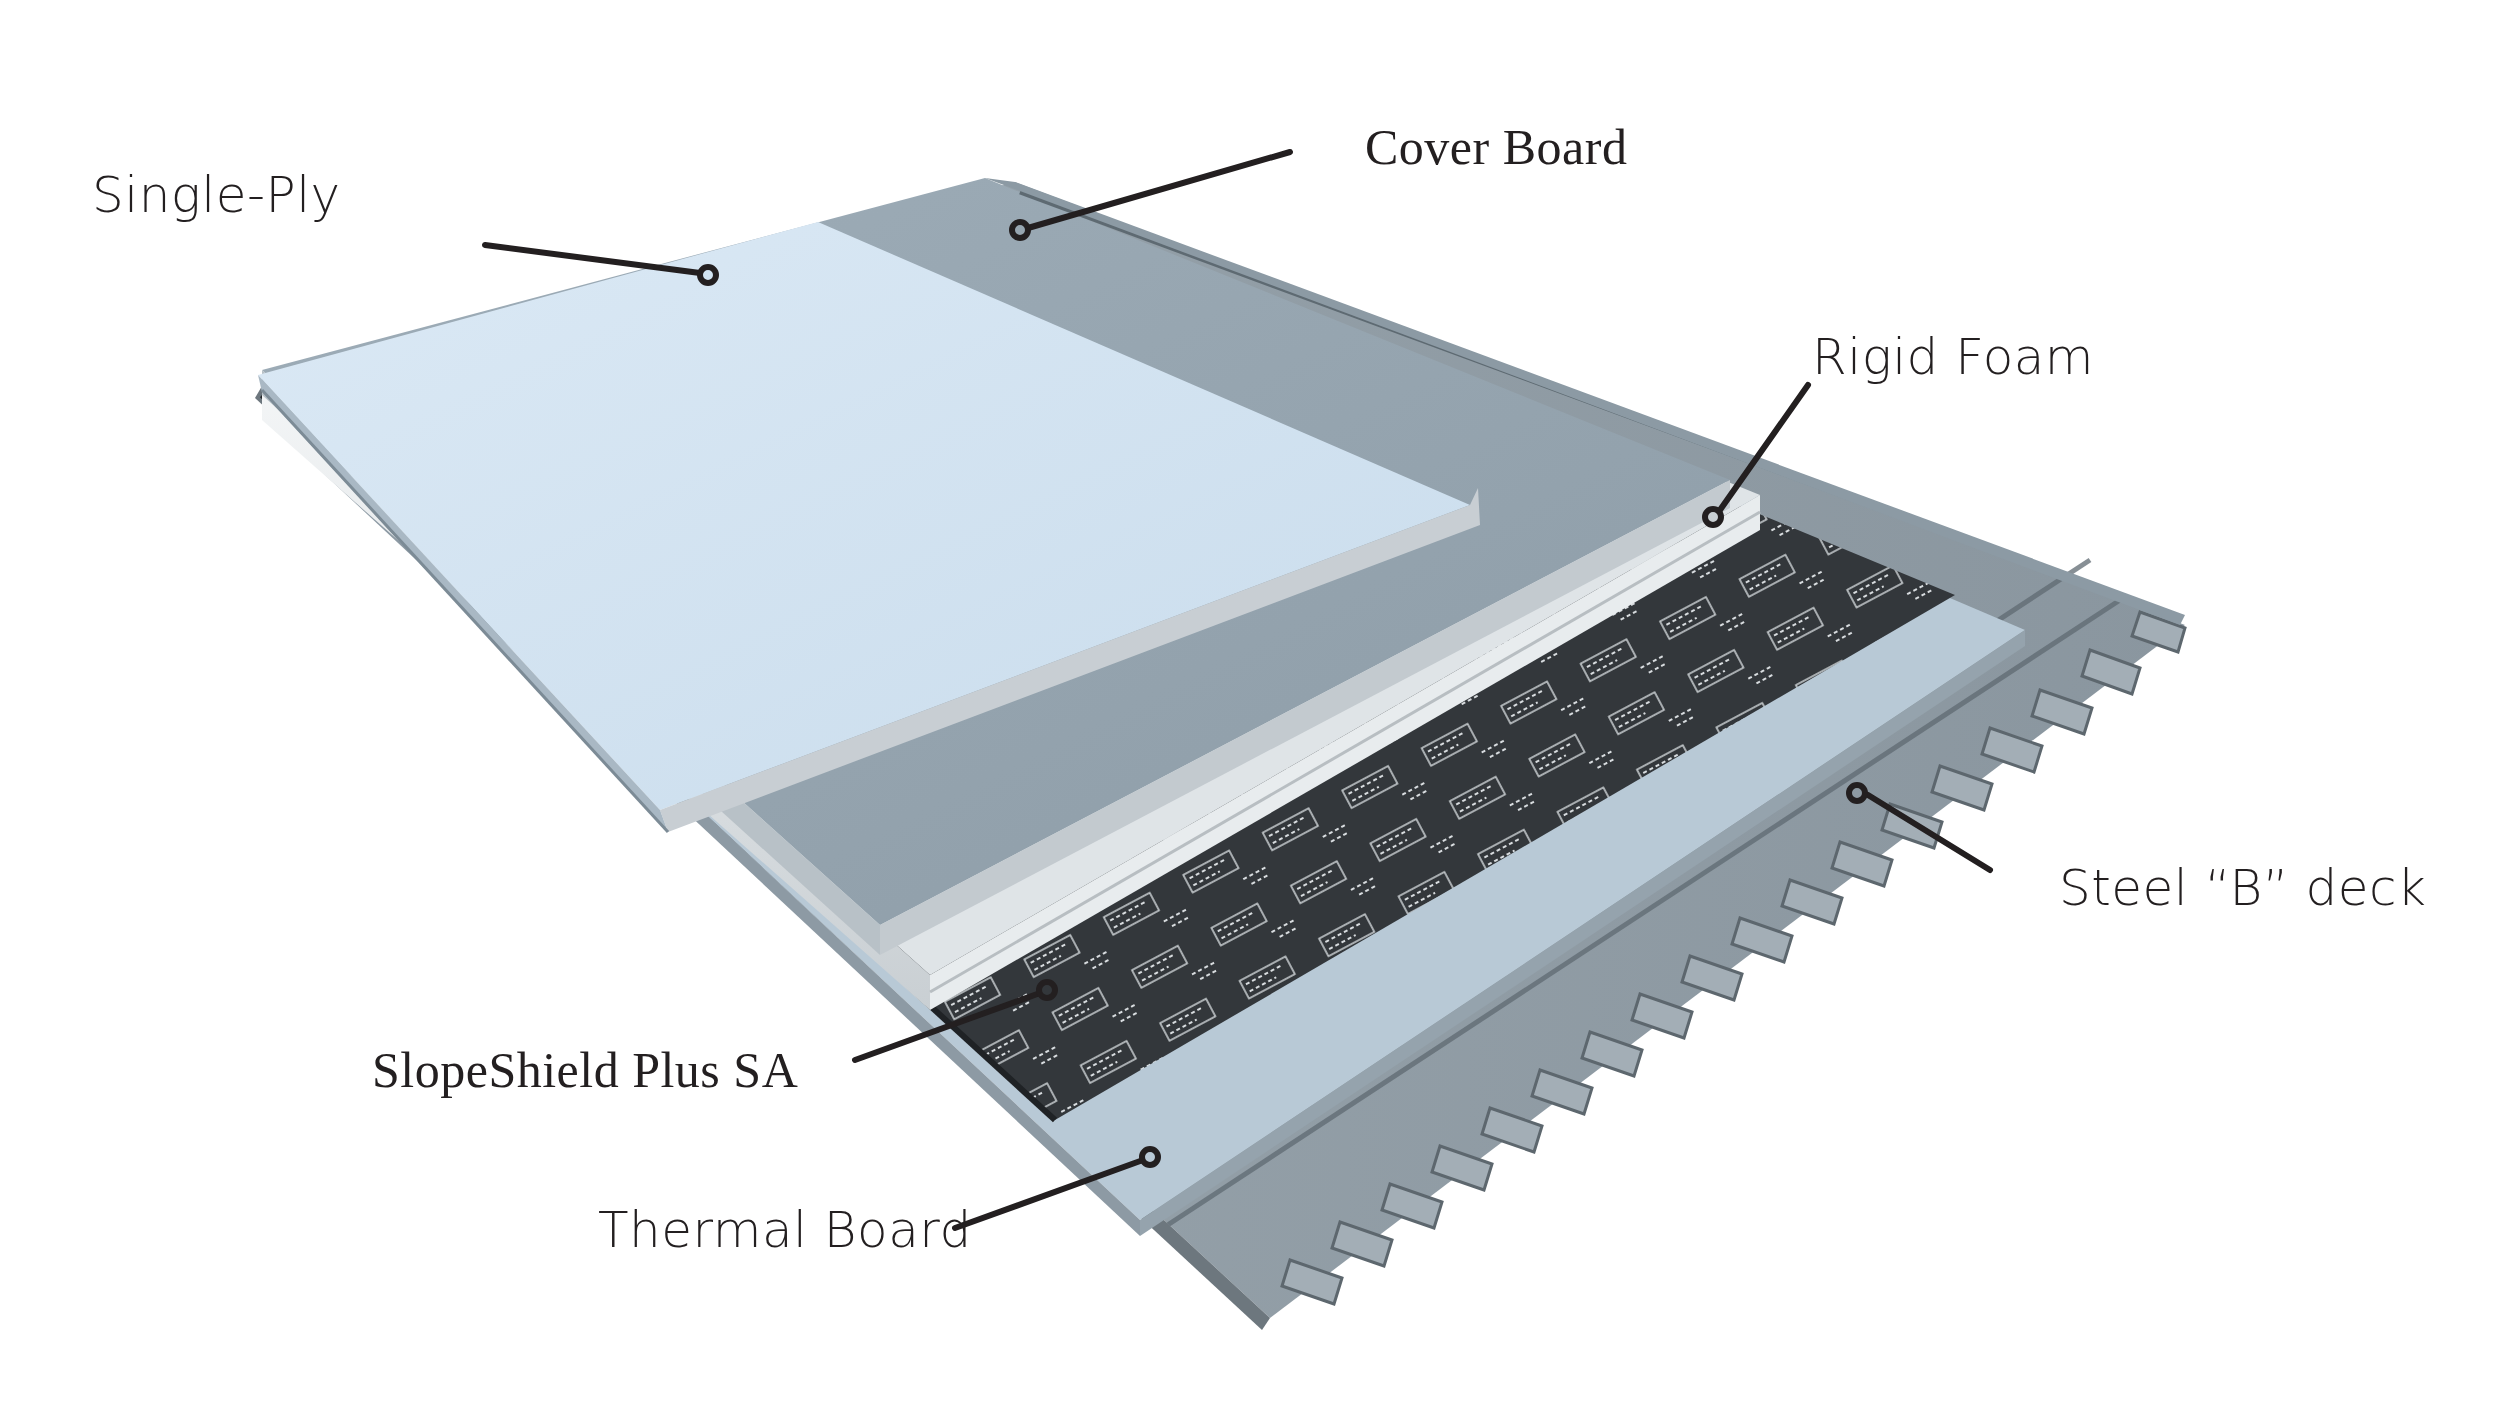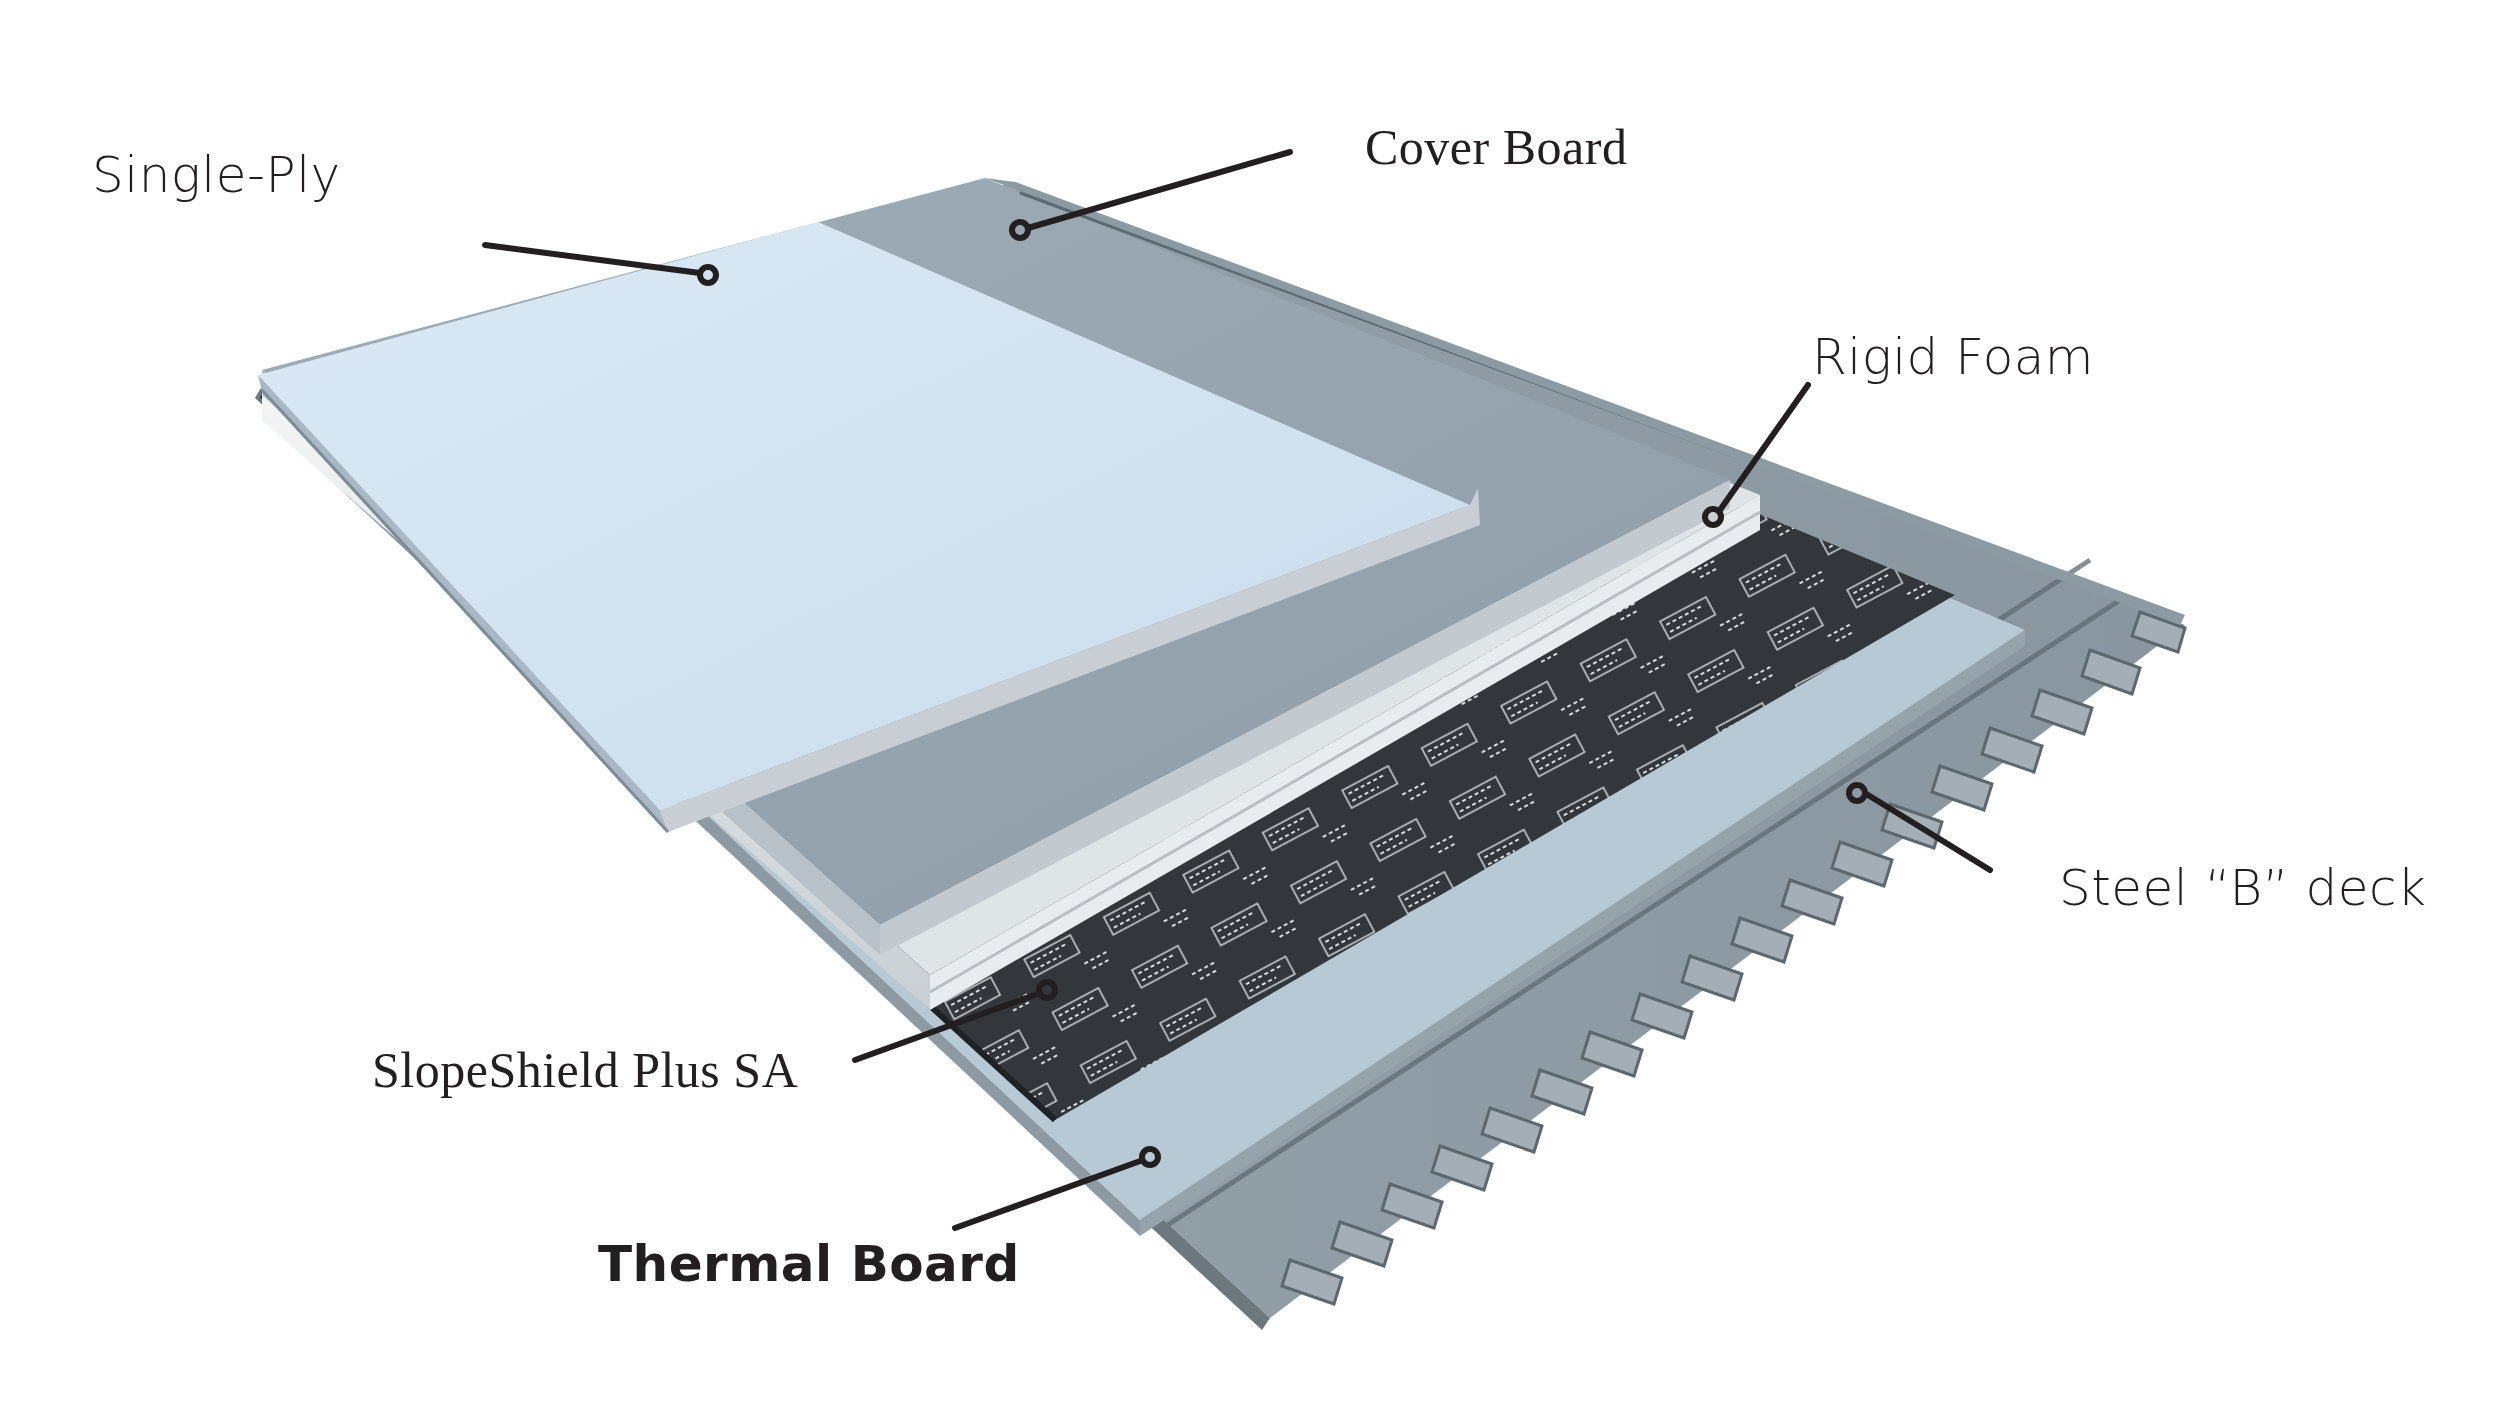--- a/index.html
+++ b/index.html
@@ -24,21 +24,21 @@
     .callout-label {
       position: absolute;
       color: #231f20;
       font-family: "DejaVu Sans", "Liberation Sans", sans-serif;
       font-weight: 300;
       font-size: 50px;
       line-height: 64px;
       letter-spacing: 0.5px;
       white-space: nowrap;
     }
-    .callout-label .line { display: block; }
+    .callout-label .line { display: block; margin-top: 20px; }
   </style>
 </head>
 <body>
 
 <svg id="diagram" viewBox="0 0 2500 1416" xmlns="http://www.w3.org/2000/svg">
   <defs>
     <linearGradient id="gMembrane" x1="0" y1="0" x2="1" y2="1">
       <stop offset="0" stop-color="#dbe9f5"></stop>
       <stop offset="1" stop-color="#c9dcec"></stop>
     </linearGradient>
@@ -160,15 +160,15 @@
 </div>
 
 <div class="callout-label" style="left:2015px; top:856px;margin-left:44px;">
   <span>Steel “B” deck</span>
 </div>
 
 <div class="callout-label" style="left:372px; top:1038px;font-family:Liberation Serif, serif;">
   <span>SlopeShield Plus SA</span>
 </div>
 
-<div class="callout-label" style="left:598px; top:1232px;font-weight:bold;">
+<div class="callout-label" style="left:598px; top:1198px;">
   <span>Thermal Board</span>
 </div>
 
 </body></html>

